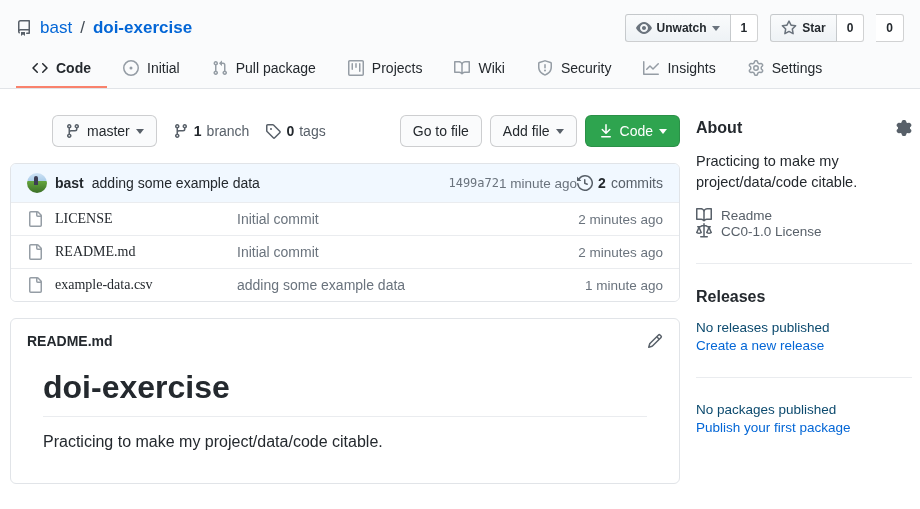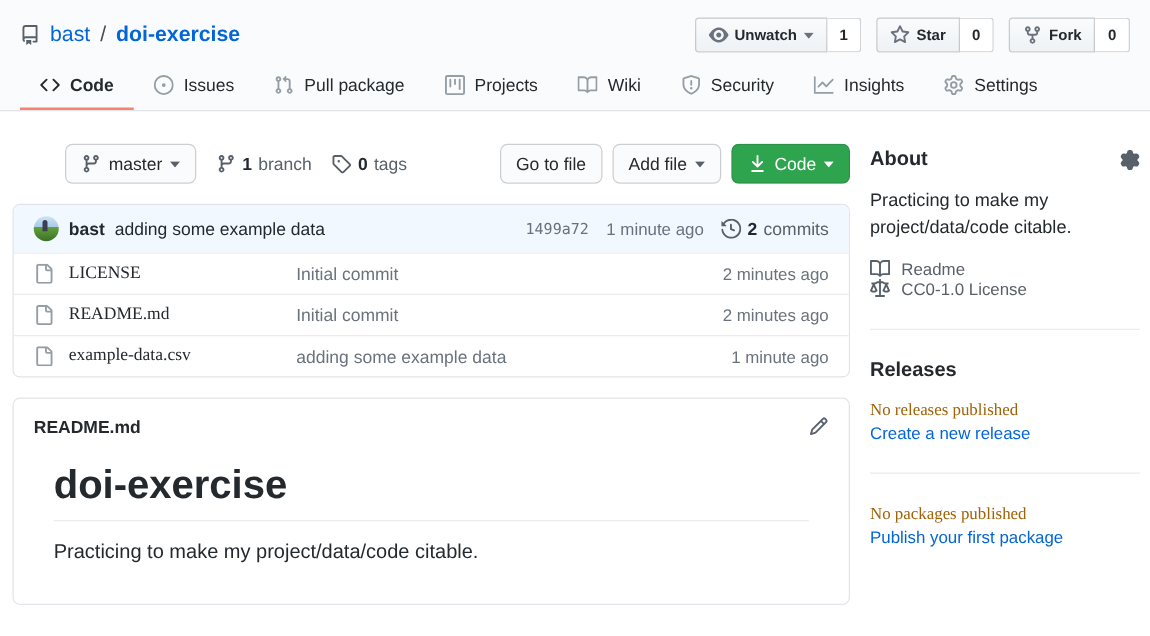--- a/index.html
+++ b/index.html
@@ -113,21 +113,21 @@
     width: 20px; height: 20px; border-radius: 50%;
     background: linear-gradient(180deg, #cfe3f5 0%, #a8cbe8 42%, #63a33c 42%, #3c7028 100%);
     position: relative; overflow: hidden;
   }
   .avatar::after {
     content: ""; position: absolute; left: 7px; top: 3px;
     width: 4px; height: 9px; background: #3d3d52; border-radius: 2px 2px 0 0;
   }
   .commit-author { font-weight: 600; }
   .commit-msg { color: #24292e; }
-  .commit-right { margin-left: auto; display: flex; align-items: center; gap: 14px; }
+  .commit-right { margin-left: auto; display: flex; align-items: center; gap: 0; }
   .commit-sha { font-family: "DejaVu Sans Mono", "Liberation Mono", monospace; font-size: 12px; color: #6a737d; }
   .commit-time { color: #6a737d; font-size: 13.5px; }
   .commit-count { display: flex; align-items: center; gap: 5px; color: #586069; }
   .commit-count svg { fill: #586069; }
   .commit-count b { color: #24292e; font-weight: 600; }
 
   .file-row {
     display: grid;
     grid-template-columns: 16px 170px 1fr auto;
     gap: 12px;
@@ -165,21 +165,21 @@
 
   
   .sidebar-section { padding: 24px 0 24px 0; border-top: 1px solid #eaecef; }
   .sidebar-section.first { border-top: 0; padding-top: 30px; }
   .sidebar-heading-row { display: flex; align-items: center; justify-content: space-between; margin-bottom: 14px; }
   .sidebar-heading { font-size: 16px; font-weight: 600; }
   .gear-btn svg { fill: #586069; cursor: pointer; }
   .about-desc { font-size: 14.5px; line-height: 1.45; margin-bottom: 14px; }
   .about-item { display: flex; align-items: center; gap: 9px; color: #586069; font-size: 13.5px; }
   .about-item svg { fill: #586069; }
-  .empty-text { color: #a16207; font-size: 13.5px; font-family: Liberation Serif, serif; }
+  .empty-text { color: #0c4a6e; font-size: 13.5px; }
   .sidebar-link { display: inline-block; margin-top: 3px; color: #0366d6; font-size: 13.5px; }
 </style>
 </head>
 <body>
 
 <div class="page">
 
   <header class="gh-header">
     <div class="header-top">
       <div class="breadcrumb">
@@ -215,28 +215,20 @@
             <span>
                 <svg width="16" height="16" viewBox="0 0 16 16">
                   <path d="M8 .25a.75.75 0 0 1 .673.418l1.882 3.815 4.21.612a.75.75 0 0 1 .416 1.279l-3.046 2.97.719 4.192a.751.751 0 0 1-1.088.791L8 12.347l-3.766 1.98a.75.75 0 0 1-1.088-.79l.72-4.194L.818 6.374a.75.75 0 0 1 .416-1.28l4.21-.611L7.327.668A.75.75 0 0 1 8 .25Zm0 2.445L6.615 5.5a.75.75 0 0 1-.564.41l-3.097.45 2.24 2.184a.75.75 0 0 1 .216.664l-.528 3.084 2.769-1.456a.75.75 0 0 1 .698 0l2.77 1.456-.53-3.084a.75.75 0 0 1 .216-.664l2.24-2.183-3.096-.45a.75.75 0 0 1-.564-.41L8 2.694Z"></path>
                 </svg>
               </span>
             <span>Star</span>
           </button>
           <a class="social-count">0</a>
         </div>
         <div class="btn-group">
-          <button class="btn-sm">
-            <span>
-                <svg width="16" height="16" viewBox="0 0 16 16">
-                  <path d="M5 5.372v.878c0 .414.336.75.75.75h4.5a.75.75 0 0 0 .75-.75v-.878a2.25 2.25 0 1 1 1.5 0v.878a2.25 2.25 0 0 1-2.25 2.25h-1.5v2.128a2.251 2.251 0 1 1-1.5 0V8.5h-1.5A2.25 2.25 0 0 1 3.5 6.25v-.878a2.25 2.25 0 1 1 1.5 0ZM5 3.25a.75.75 0 1 0-1.5 0 .75.75 0 0 0 1.5 0Zm6.75.75a.75.75 0 1 0 0-1.5.75.75 0 0 0 0 1.5Zm-3 8.75a.75.75 0 1 0-1.5 0 .75.75 0 0 0 1.5 0Z"></path>
-                </svg>
-              </span>
-            <span>Fork</span>
-          </button>
           <a class="social-count">0</a>
         </div>
       </div>
     </div>
 
     <nav class="tabs">
       <a class="tab active">
         <span>
             <svg width="16" height="16" viewBox="0 0 16 16">
               <path d="m11.28 3.22 4.25 4.25a.75.75 0 0 1 0 1.06l-4.25 4.25a.749.749 0 0 1-1.275-.326.749.749 0 0 1 .215-.734L13.94 8l-3.72-3.72a.749.749 0 0 1 .326-1.275.749.749 0 0 1 .734.215Zm-6.56 0a.751.751 0 0 1 1.042.018.751.751 0 0 1 .018 1.042L2.06 8l3.72 3.72a.749.749 0 0 1-.326 1.275.749.749 0 0 1-.734-.215L.47 8.53a.75.75 0 0 1 0-1.06Z"></path>
@@ -244,21 +236,21 @@
           </span>
         <span>Code</span>
       </a>
       <a class="tab">
         <span>
             <svg width="16" height="16" viewBox="0 0 16 16">
               <path d="M8 9.5a1.5 1.5 0 1 0 0-3 1.5 1.5 0 0 0 0 3Z"></path>
               <path d="M8 0a8 8 0 1 1 0 16A8 8 0 0 1 8 0ZM1.5 8a6.5 6.5 0 1 0 13 0 6.5 6.5 0 0 0-13 0Z"></path>
             </svg>
           </span>
-        <span>Issues</span>
+        <span>Initial</span>
       </a>
       <a class="tab">
         <span>
             <svg width="16" height="16" viewBox="0 0 16 16">
               <path d="M1.5 3.25a2.25 2.25 0 1 1 3 2.122v5.256a2.251 2.251 0 1 1-1.5 0V5.372A2.25 2.25 0 0 1 1.5 3.25Zm5.677-.177L9.573.677A.25.25 0 0 1 10 .854V2.5h1A2.5 2.5 0 0 1 13.5 5v5.628a2.251 2.251 0 1 1-1.5 0V5a1 1 0 0 0-1-1h-1v1.646a.25.25 0 0 1-.427.177L7.177 3.427a.25.25 0 0 1 0-.354ZM3.75 2.5a.75.75 0 1 0 0 1.5.75.75 0 0 0 0-1.5Zm0 9.5a.75.75 0 1 0 0 1.5.75.75 0 0 0 0-1.5Zm8.25.75a.75.75 0 1 0 1.5 0 .75.75 0 0 0-1.5 0Z"></path>
             </svg>
           </span>
         <span>Pull package</span>
       </a>
       <a class="tab">

